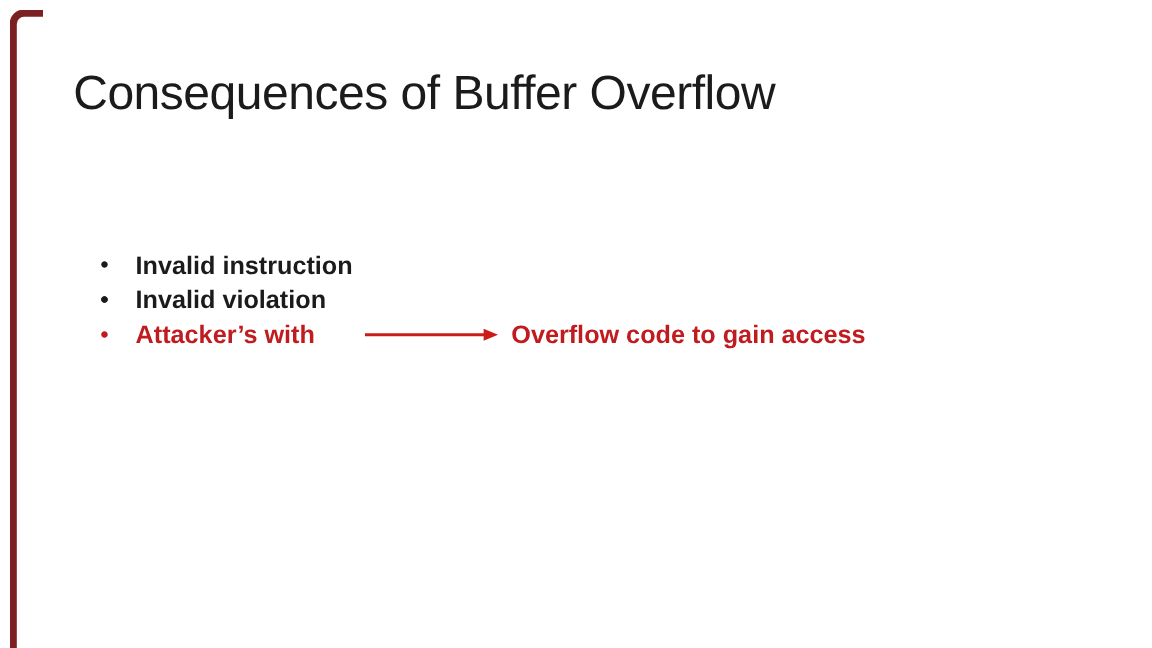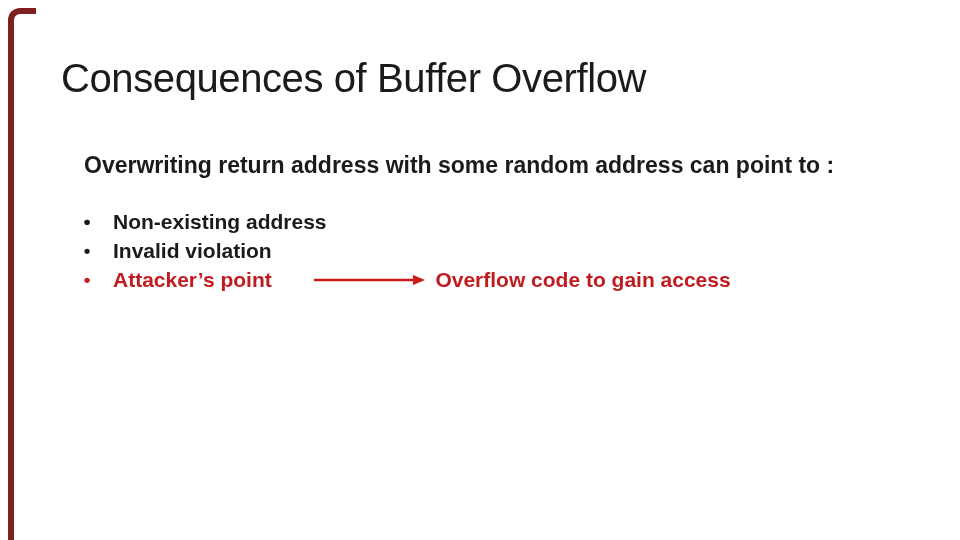--- a/index.html
+++ b/index.html
@@ -85,37 +85,36 @@
 </style>
 </head>
 <body>
 
 <div class="slide">
 
   <div class="frame-accent"></div>
 
   <h1 class="title">Consequences of Buffer Overflow</h1>
 
-  <p class="subtitle">Overwriting return address with some random address can point to :</p>
 
   <ul class="bullet-list">
     <li>
       <span class="bullet-dot">•</span>
+      <span>Invalid instruction</span>
     </li>
     <li>
       <span class="bullet-dot">•</span>
-      <span>Non-existing address</span>
     </li>
     <li>
       <span class="bullet-dot">•</span>
       <span>Invalid violation</span>
     </li>
     <li>
       <span class="bullet-dot red">•</span>
-      <span class="red">Attacker’s point</span>
+      <span class="red">Attacker’s with</span>
       <svg class="arrow-icon" width="112" height="14" viewBox="0 0 112 14" aria-hidden="true">
         <line x1="0" y1="7" x2="100" y2="7" stroke="#cb1a1a" stroke-width="2.6"></line>
         <polygon points="99,2 111,7 99,12" fill="#cb1a1a"></polygon>
       </svg>
       <span class="red">Overflow code to gain access</span>
     </li>
   </ul>
 
 </div>
 

